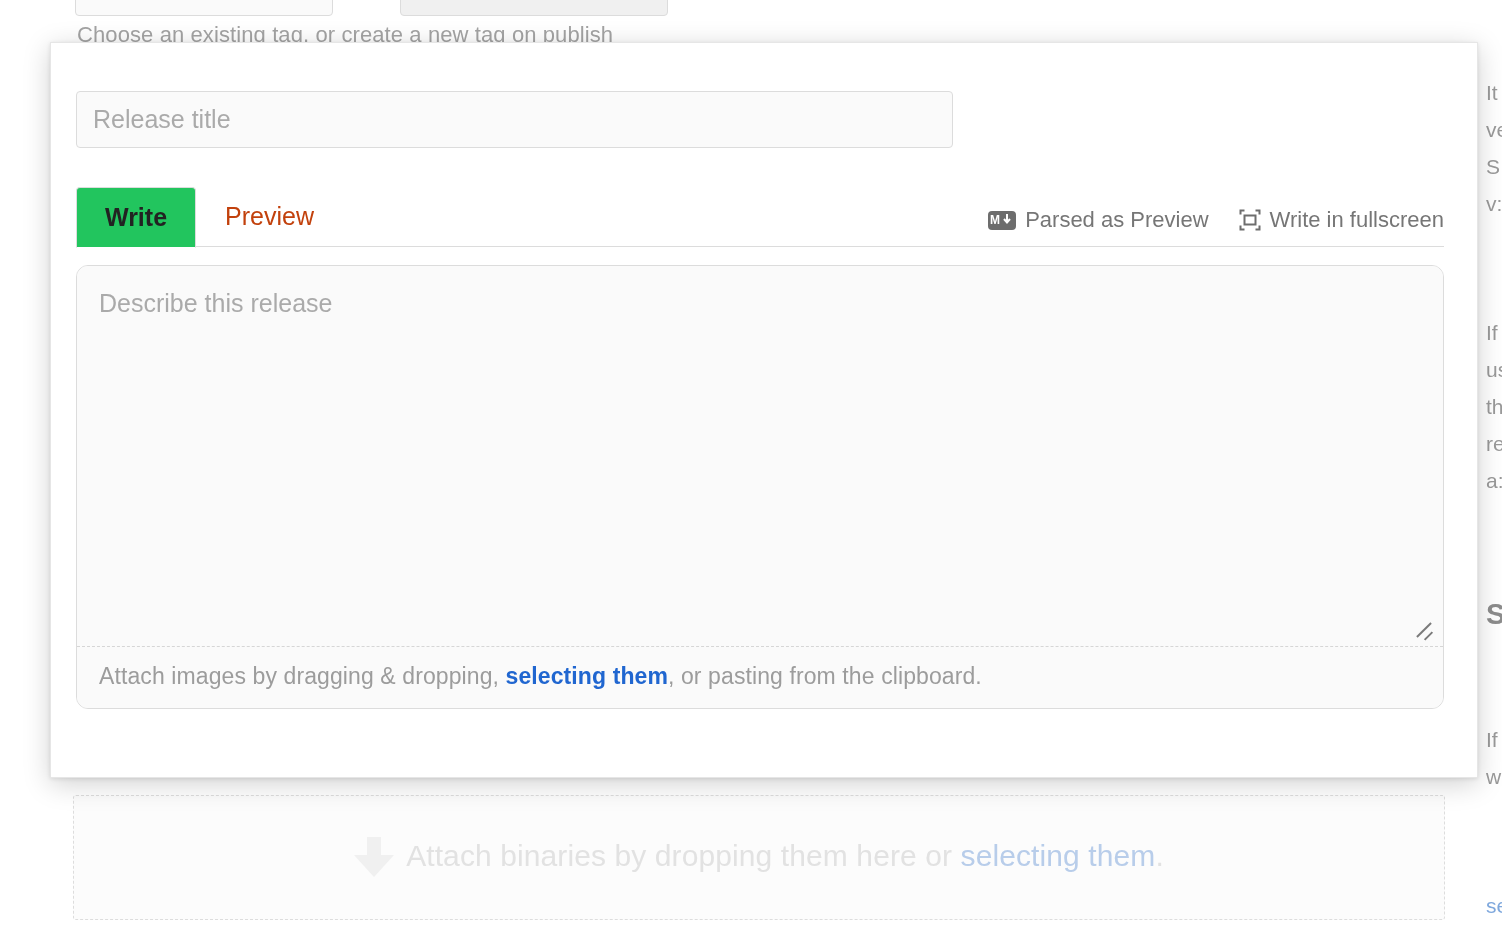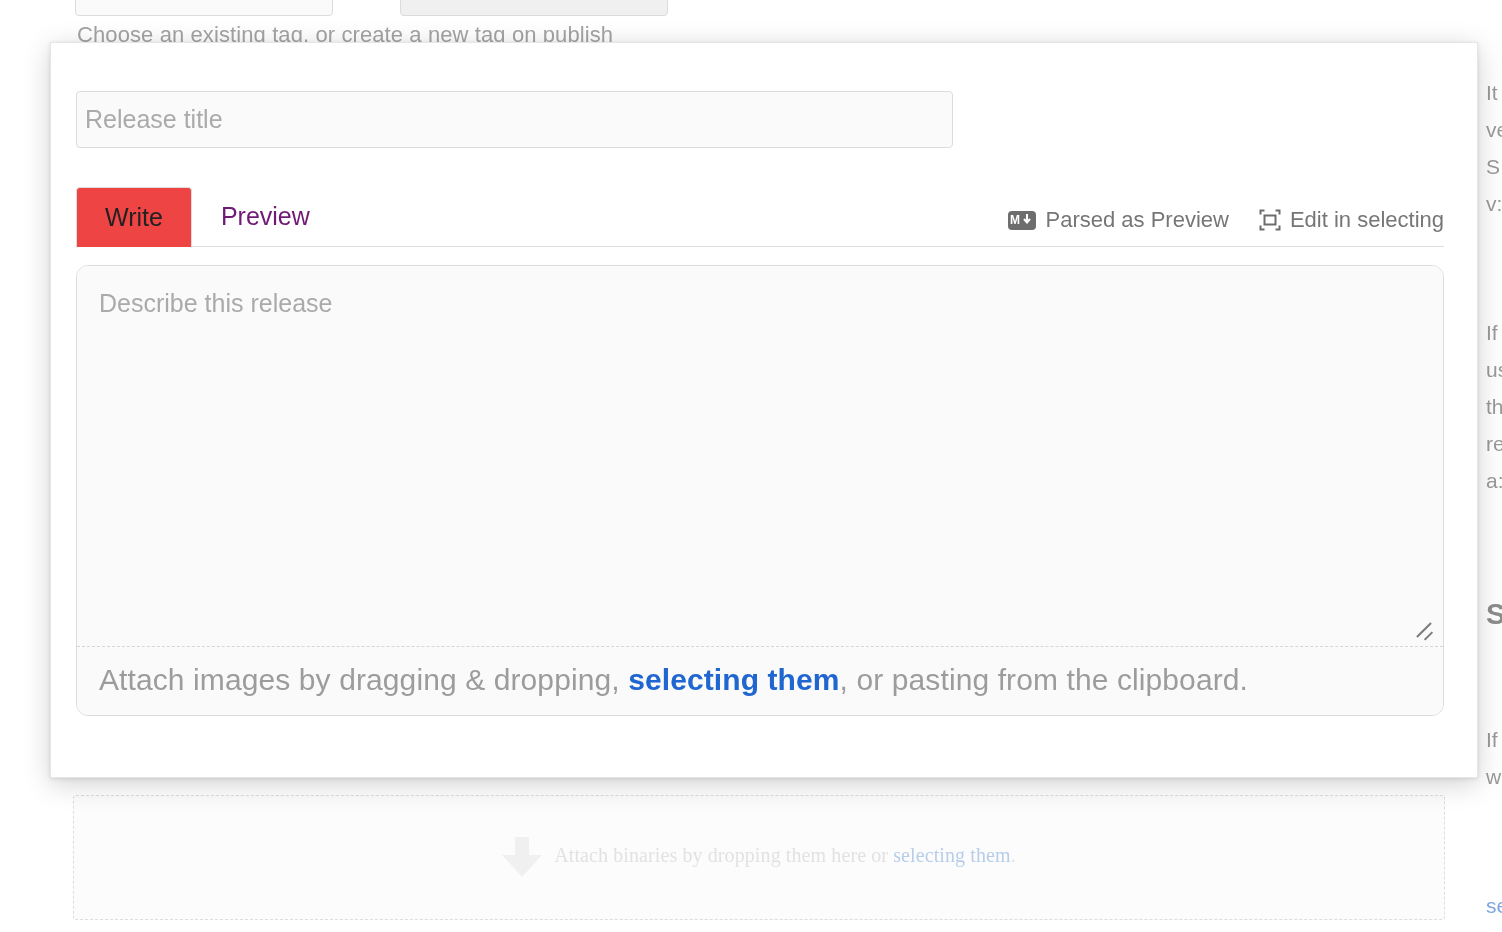--- a/index.html
+++ b/index.html
@@ -101,25 +101,24 @@
   }
   .arrow-down .head {
     position: absolute;
     left: 0px; top: 20px;
     width: 0; height: 0;
     border-left: 20px solid transparent;
     border-right: 20px solid transparent;
     border-top: 22px solid #f0f0f0;
   }
   .dz-text {
-    font-size: 20px;
+    font-size: 30px;
     color: #e2e2e2;
     white-space: nowrap;
     letter-spacing: 0.1px;
-    font-family: Liberation Serif, serif;
   }
   .dz-text .lnk { color: #b8cdea; }
 
   
   .modal {
     position: absolute;
     left: 50px;
     top: 42px;
     width: 1428px;
     height: 736px;
@@ -137,21 +136,21 @@
 
   
   .release-title {
     width: 877px;
     height: 57px;
     background: #fafafa;
     border: 1px solid #dcdcdc;
     border-radius: 4px;
     font-size: 25px;
     color: #aaaaaa;
-    padding: 0 8px;
+    padding: 0 16px;
     font-family: "Liberation Sans", sans-serif;
     outline: none;
   }
   .release-title::placeholder { color: #aaaaaa; opacity: 1; }
 
   
   .tabstrip {
     position: relative;
     margin-top: 30px;
     height: 69px;
@@ -166,34 +165,35 @@
   .tabs {
     position: absolute;
     left: 0; bottom: 0;
     display: flex;
     align-items: flex-end;
     z-index: 2;
   }
   .tab {
     font-size: 25px;
     padding: 14px 28px 15px 28px;
-    color: #701a75;
+    color: #c2410c;
     background: transparent;
     border: 1px solid transparent;
     border-radius: 4px 4px 0 0;
     cursor: pointer;
     line-height: 1.2;
     white-space: nowrap;
   }
   .tab.active {
     color: #222222;
-    background: #ef4444;
+    background: #22c55e;
     border-color: #dcdcdc;
     border-bottom-color: #ffffff;
     margin-bottom: -1px;
+    font-weight: bold;
   }
 
   .tools {
     position: absolute;
     right: 0px;
     bottom: 14px;
     display: flex;
     align-items: center;
     gap: 30px;
     z-index: 2;
@@ -258,21 +258,21 @@
     transform-origin: center;
   }
   .resize-grip span.l1 { width: 20px; right: 0; bottom: 7px; transform: rotate(-45deg); }
   .resize-grip span.l2 { width: 11px; right: 0; bottom: 1px; transform: rotate(-45deg); }
 
   .pane-wrap { position: relative; }
 
   .attach-bar {
     border-top: 1px dashed #d6d6d6;
     padding: 16px 22px 18px 22px;
-    font-size: 30px;
+    font-size: 23px;
     color: #9c9c9c;
     background: #fafafa;
     white-space: nowrap;
     letter-spacing: 0.1px;
   }
   .attach-bar .lnk {
     color: #2066d0;
     font-weight: bold;
     cursor: pointer;
   }
@@ -343,21 +343,21 @@
           <div class="tool">
             <span>
               <svg class="fs-icon" viewBox="0 0 22 22" aria-hidden="true">
                 <rect x="5.5" y="6.5" width="11" height="9" fill="none" stroke="#6d6d6d" stroke-width="2"></rect>
                 <path d="M1.5 5.5 L1.5 1.5 L5.5 1.5" fill="none" stroke="#6d6d6d" stroke-width="2"></path>
                 <path d="M16.5 1.5 L20.5 1.5 L20.5 5.5" fill="none" stroke="#6d6d6d" stroke-width="2"></path>
                 <path d="M20.5 16.5 L20.5 20.5 L16.5 20.5" fill="none" stroke="#6d6d6d" stroke-width="2"></path>
                 <path d="M5.5 20.5 L1.5 20.5 L1.5 16.5" fill="none" stroke="#6d6d6d" stroke-width="2"></path>
               </svg>
             </span>
-            <span>Edit in selecting</span>
+            <span>Write in fullscreen</span>
           </div>
         </div>
       </div>
 
       <div class="writepane">
         <div class="pane-wrap">
           <textarea class="md-textarea" placeholder="Describe this release" style=""></textarea>
           <span class="resize-grip">
             <span class="l1"></span>
               <span class="l2"></span>

